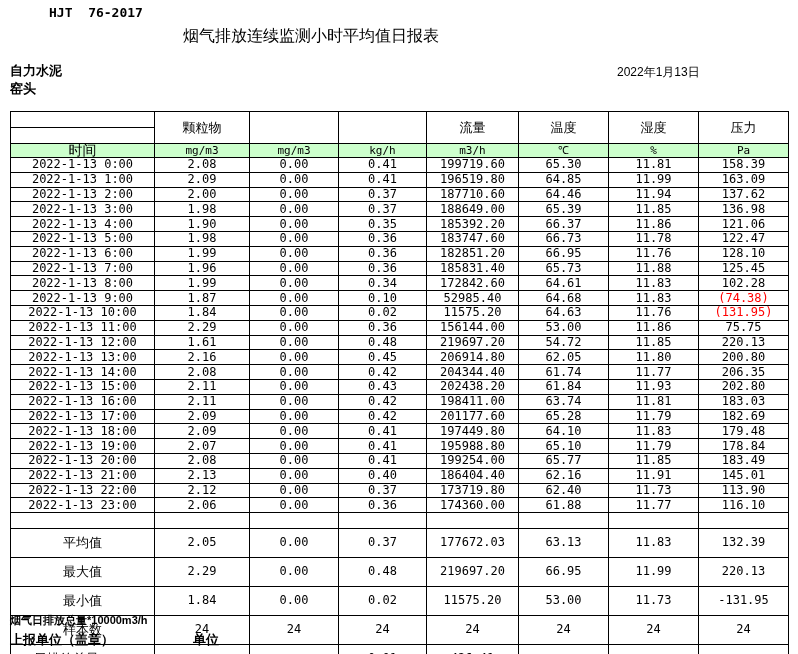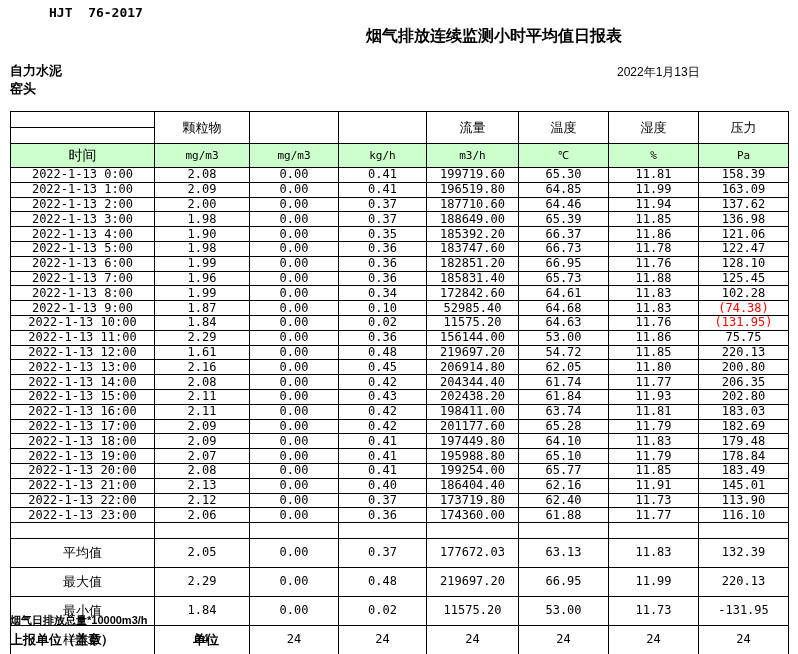--- a/index.html
+++ b/index.html
@@ -2,32 +2,32 @@
 <html><head>
 <meta charset="utf-8">
 <style>
   html,body{margin:0;padding:0;background:#fff;}
   body{width:798px;height:654px;position:relative;overflow:hidden;
        font-family:"Liberation Sans","DejaVu Sans",sans-serif;color:#000;}
 
   .abs{position:absolute;}
   #standard{left:12px;top:5px;font-weight:bold;font-size:13px;white-space:pre;
             font-family:"DejaVu Sans Mono",monospace;padding-left:37px;}
-  #title{left:0;top:26px;width:622px;text-align:right;font-weight:bold;font-size:16px;}
+  #title{left:0;top:26px;width:622px;text-align:center;font-weight:normal;font-size:16px;}
   #company{left:10px;top:62px;font-weight:bold;font-size:13px;}
   #station{left:10px;top:80px;font-weight:bold;font-size:13px;}
   #date{left:617px;top:64px;font-size:12px;text-align:right;}
 
   #tablewrap{left:10px;top:111px;}
   table{border-collapse:collapse;table-layout:fixed;width:778px;
         font-family:"DejaVu Sans Mono","Liberation Mono",monospace;font-size:12px;}
   td{border:1px solid #000;text-align:center;padding:0;overflow:hidden;
      line-height:13px;white-space:nowrap;}
   tr.sub{height:16px;padding-left:28px;}
-  tr.units{height:24px;}
+  tr.units{height:14px;}
   tr.units td{background:#ccffcc;font-size:11px;}
   tr.units td.timehead{font-size:14px;font-family:"Liberation Sans",sans-serif;}
   tr.grouphead td{font-size:13px;font-family:"Liberation Sans",sans-serif;}
   tbody tr{height:14.8px;}
   tr.sep{height:15.5px;}
   tr.sum{height:29px;}
   td.label{font-family:"Liberation Sans",sans-serif;font-size:13px;}
   td.neg{color:#ff0000;}
 
   #note{left:10px;top:613px;font-weight:bold;font-size:11px;

